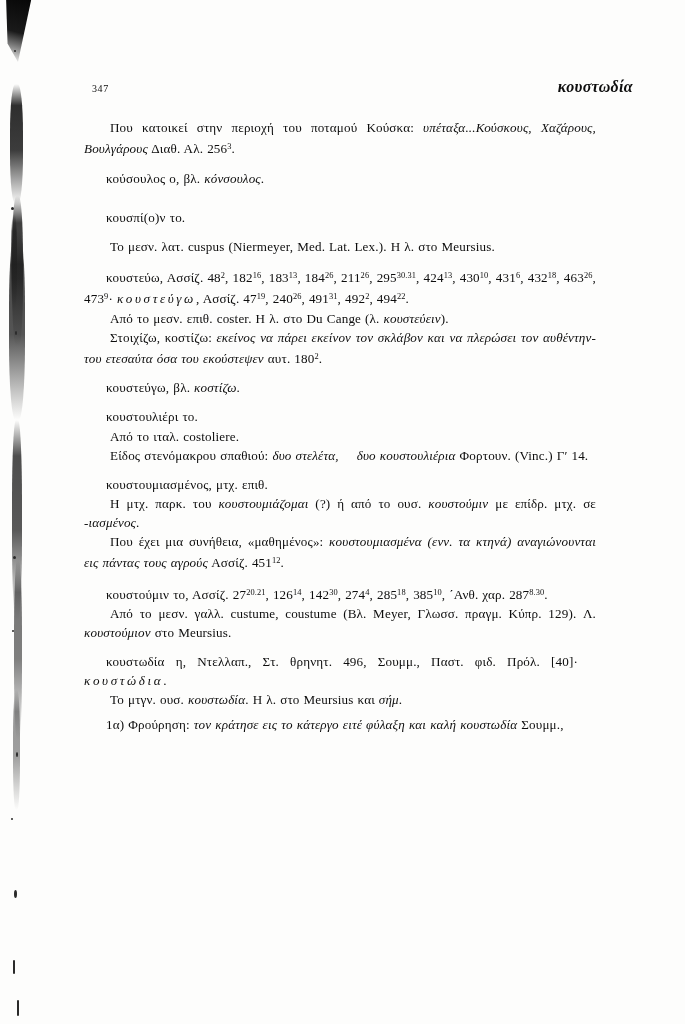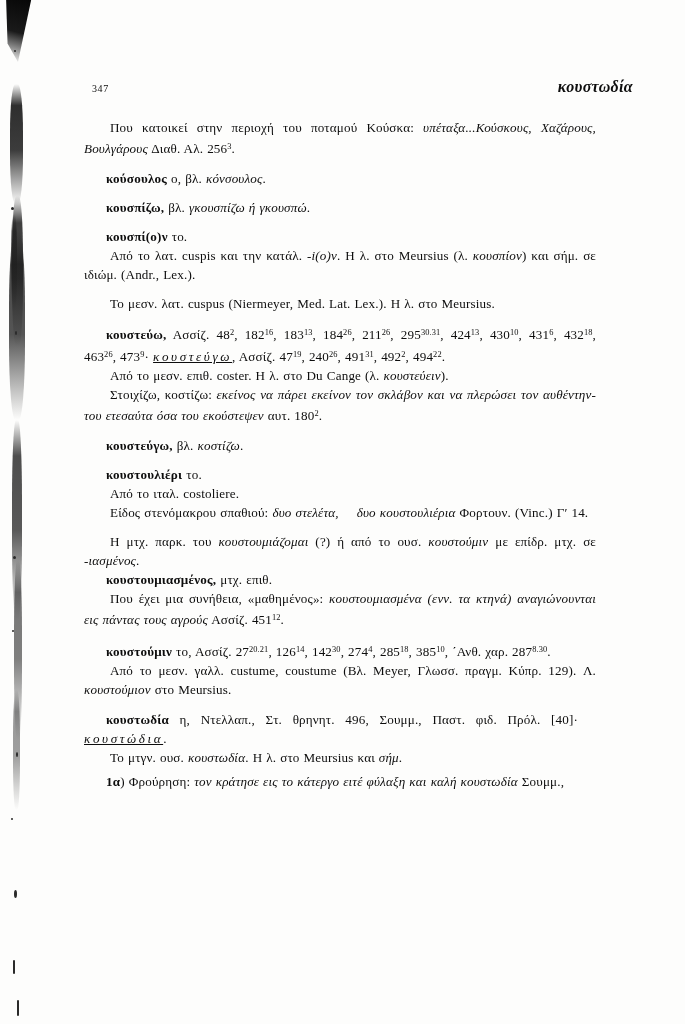--- a/index.html
+++ b/index.html
@@ -85,26 +85,26 @@
     margin: 0;
     letter-spacing: 0.15px;
     word-spacing: 0.6px;
   }
   .blk.indent  { text-indent: 26px; }
   .blk.entry   { text-indent: 22px; }
   .gap-sm { height: 5px; }
   .gap-md { height: 10px; }
 
   b.lemma {
-    font-weight: 700;
+    font-weight: 400;
     letter-spacing: 0.2px;
   }
   i.it { font-style: italic; }
   .rom { font-style: normal; }
-  .sp  { letter-spacing: 2.6px; font-style: italic; text-decoration: underline; }
+  .sp  { letter-spacing: 2.6px; font-style: italic; }
   sup {
     font-size: 0.64em;
     vertical-align: 0.52em;
     letter-spacing: 0.1px;
   }
   .wide-gap { display: inline-block; width: 18px; }
 </style>
 </head>
 <body>
 
@@ -134,39 +134,37 @@
   <div class="running-head">
     <span class="folio">347</span>
     <span class="head-word">κουστωδία</span>
   </div>
 
   <div class="column" id="column">
       <p class="blk indent"><span class="rom">Που κατοικεί στην περιοχή του ποταμού Κούσκα: </span><i class="it">υπέταξα...Κούσκους,  Χαζάρους, Βουλγάρους</i><span class="rom"> Διαθ. Αλ. 256</span><sup>3</sup><span class="rom">.</span></p>
       <div class="gap-md"></div>
       <p class="blk entry"><b class="lemma">κούσουλος</b><span class="rom"> ο, βλ. </span><i class="it">κόνσουλος</i><span class="rom">.</span></p>
       <div class="gap-md"></div>
-      <p class="blk entry"><b class="lemma">κουσπίζω,</b><span class="rom"> βλ. </span><i class="it">γκουσπίζω ή γκουσπώ</i><span class="rom">.</span></p>
       <div class="gap-md"></div>
       <p class="blk entry"><b class="lemma">κουσπί(ο)ν</b><span class="rom"> το.</span></p>
-      <p class="blk indent"><span class="rom">Από το λατ.  cuspis και την κατάλ. </span><i class="it">-i(ο)ν</i><span class="rom">. Η λ. στο Meursius (λ. </span><i class="it">κουσπίον</i><span class="rom">) και σήμ. σε ιδιώμ. (Andr., Lex.).</span></p>
       <div class="gap-md"></div>
       <p class="blk indent"><span class="rom">Το μεσν. λατ. cuspus (Niermeyer, Med. Lat. Lex.). Η λ. στο Meursius.</span></p>
       <div class="gap-md"></div>
       <p class="blk entry"><b class="lemma">κουστεύω,</b><span class="rom"> Ασσίζ. 48</span><sup>2</sup><span class="rom">, 182</span><sup>16</sup><span class="rom">, 183</span><sup>13</sup><span class="rom">, 184</span><sup>26</sup><span class="rom">, 211</span><sup>26</sup><span class="rom">, 295</span><sup>30.31</sup><span class="rom">, 424</span><sup>13</sup><span class="rom">, 430</span><sup>10</sup><span class="rom">, 431</span><sup>6</sup><span class="rom">, 432</span><sup>18</sup><span class="rom">, 463</span><sup>26</sup><span class="rom">, 473</span><sup>9</sup><span class="rom">· </span><span class="sp">κουστεύγω</span><span class="rom">,  Ασσίζ. 47</span><sup>19</sup><span class="rom">, 240</span><sup>26</sup><span class="rom">, 491</span><sup>31</sup><span class="rom">, 492</span><sup>2</sup><span class="rom">, 494</span><sup>22</sup><span class="rom">.</span></p>
       <p class="blk indent"><span class="rom">Από το μεσν. επιθ. coster. Η λ. στο Du Cange (λ. </span><i class="it">κουστεύειν</i><span class="rom">).</span></p>
       <p class="blk indent"><span class="rom">Στοιχίζω, κοστίζω: </span><i class="it">εκείνος να πάρει εκείνον τον σκλάβον και να πλερώσει τον αυθέντην-του ετεσαύτα όσα του εκούστεψεν</i><span class="rom"> αυτ. 180</span><sup>2</sup><span class="rom">.</span></p>
       <div class="gap-md"></div>
       <p class="blk entry"><b class="lemma">κουστεύγω,</b><span class="rom"> βλ. </span><i class="it">κοστίζω</i><span class="rom">.</span></p>
       <div class="gap-md"></div>
       <p class="blk entry"><b class="lemma">κουστουλιέρι</b><span class="rom"> το.</span></p>
       <p class="blk indent"><span class="rom">Από το ιταλ. costoliere.</span></p>
       <p class="blk indent"><span class="rom">Είδος στενόμακρου σπαθιού: </span><i class="it">δυο στελέτα,</i><span class="wide-gap"></span><i class="it">δυο κουστουλιέρια</i><span class="rom"> Φορτουν. (Vinc.) Γ′ 14.</span></p>
       <div class="gap-md"></div>
+      <p class="blk entry"><b class="lemma">κουστουμιασμένος,</b><span class="rom"> μτχ. επιθ.</span></p>
       <p class="blk indent"><span class="rom">Η μτχ. παρκ. του </span><i class="it">κουστουμιάζομαι</i><span class="rom"> (?) ή από το ουσ. </span><i class="it">κουστούμιν</i><span class="rom"> με επίδρ. μτχ. σε </span><i class="it">-ιασμένος</i><span class="rom">.</span></p>
-      <p class="blk entry"><b class="lemma">κουστουμιασμένος,</b><span class="rom"> μτχ. επιθ.</span></p>
       <p class="blk indent"><span class="rom">Που έχει μια συνήθεια, «μαθημένος»: </span><i class="it">κουστουμιασμένα (ενν. τα κτηνά) αναγιώνουνται εις πάντας τους αγρούς</i><span class="rom"> Ασσίζ. 451</span><sup>12</sup><span class="rom">.</span></p>
       <div class="gap-md"></div>
       <p class="blk entry"><b class="lemma">κουστούμιν</b><span class="rom"> το, Ασσίζ. 27</span><sup>20.21</sup><span class="rom">, 126</span><sup>14</sup><span class="rom">, 142</span><sup>30</sup><span class="rom">, 274</span><sup>4</sup><span class="rom">, 285</span><sup>18</sup><span class="rom">, 385</span><sup>10</sup><span class="rom">, ΄Ανθ. χαρ. 287</span><sup>8.30</sup><span class="rom">.</span></p>
       <p class="blk indent"><span class="rom">Από το μεσν. γαλλ. custume, coustume (Βλ. Meyer, Γλωσσ. πραγμ. Κύπρ. 129). Λ. </span><i class="it">κουστούμιον</i><span class="rom"> στο Meursius.</span></p>
       <div class="gap-md"></div>
       <p class="blk entry"><b class="lemma">κουστωδία</b><span class="rom"> η, Ντελλαπ., Στ. θρηνητ. 496, Σουμμ., Παστ. φιδ. Πρόλ. [40]·</span><span class="wide-gap"></span><span class="sp">κουστώδια</span><span class="rom">.</span></p>
       <p class="blk indent"><span class="rom">Το μτγν. ουσ. </span><i class="it">κουστωδία</i><span class="rom">. Η λ. στο Meursius και </span><i class="it">σήμ</i><span class="rom">.</span></p>
       <div class="gap-sm"></div>
       <p class="blk entry"><b class="lemma">1α</b><span class="rom">) Φρούρηση: </span><i class="it">τον κράτησε εις το κάτεργο ειτέ φύλαξη και καλή κουστωδία</i><span class="rom"> Σουμμ.,</span></p>
     </div>

